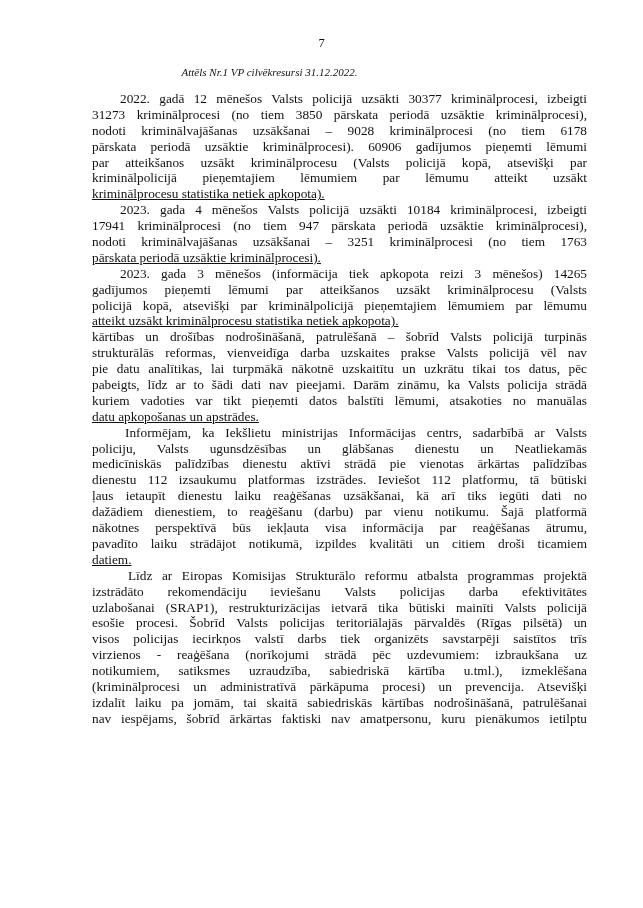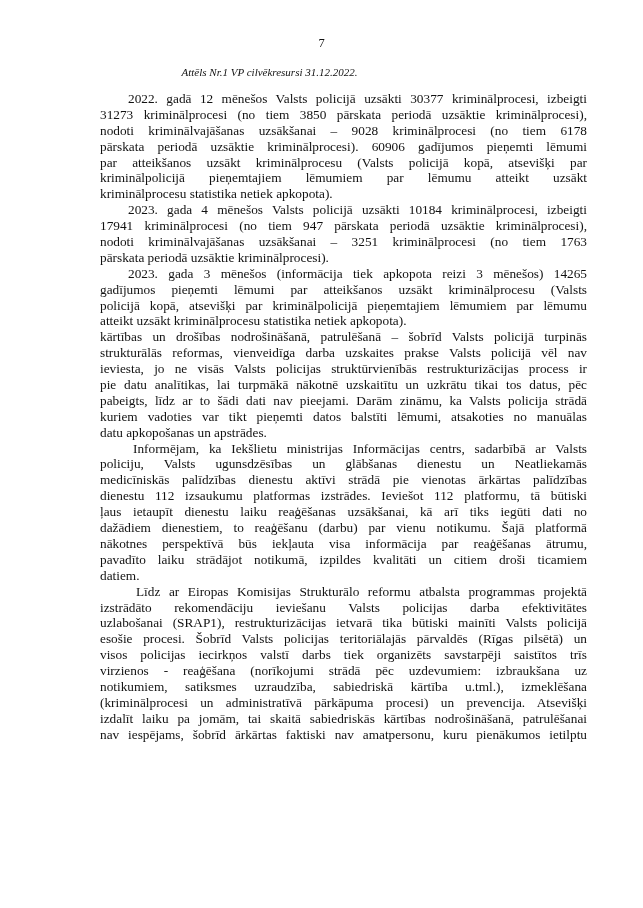--- a/index.html
+++ b/index.html
@@ -16,23 +16,23 @@
     .caption {
       position: absolute; left: 0; width: 539px; top: 66px;
       text-align: center; font-size: 11px; font-style: italic; line-height: 13px;
     }
     .body-text {
       position: absolute; left: 92px; top: 91px; width: 495px;
       font-size: 13.3px; line-height: 15.9px;
     }
     .line {
       display: block; white-space: nowrap; text-align: justify;
-      text-align-last: justify; height: 15.9px; overflow: visible; margin-left: 8px;
+      text-align-last: justify; height: 15.9px; overflow: visible;
     }
-    .line.last { text-align-last: left; }
+    .line.last { text-align-last: left; text-decoration: underline; }
     .line.ind { padding-left: 28px; }
     .line.ind2 { padding-left: 33px; }
     .line.ind3 { padding-left: 36px; }
     .para { display: block; }
   </style>
 </head>
 <body>
 
 <div class="page">
   <div class="page-number">7</div>
@@ -55,21 +55,20 @@
       </div>
       <div class="para">
         <span class="line ind">2023. gada 3 mēnešos (informācija tiek apkopota reizi 3 mēnešos) 14265</span>
         <span class="line">gadījumos pieņemti lēmumi par atteikšanos uzsākt kriminālprocesu (Valsts</span>
         <span class="line">policijā kopā, atsevišķi par kriminālpolicijā pieņemtajiem lēmumiem par lēmumu</span>
         <span class="line last">atteikt uzsākt kriminālprocesu statistika netiek apkopota).</span>
       </div>
       <div class="para">
         <span class="line">kārtības un drošības nodrošināšanā, patrulēšanā – šobrīd Valsts policijā turpinās</span>
         <span class="line">strukturālās reformas, vienveidīga darba uzskaites prakse Valsts policijā vēl nav</span>
-        <span class="line">ieviesta, jo ne visās Valsts policijas struktūrvienībās restrukturizācijas process ir</span>
         <span class="line">pie datu analītikas, lai turpmākā nākotnē uzskaitītu un uzkrātu tikai tos datus, pēc</span>
         <span class="line">pabeigts, līdz ar to šādi dati nav pieejami. Darām zināmu, ka Valsts policija strādā</span>
         <span class="line">kuriem vadoties var tikt pieņemti datos balstīti lēmumi, atsakoties no manuālas</span>
         <span class="line last">datu apkopošanas un apstrādes.</span>
       </div>
       <div class="para">
         <span class="line ind2">Informējam, ka Iekšlietu ministrijas Informācijas centrs, sadarbībā ar Valsts</span>
         <span class="line">policiju, Valsts ugunsdzēsības un glābšanas dienestu un Neatliekamās</span>
         <span class="line">medicīniskās palīdzības dienestu aktīvi strādā pie vienotas ārkārtas palīdzības</span>
         <span class="line">dienestu 112 izsaukumu platformas izstrādes. Ieviešot 112 platformu, tā būtiski</span>

